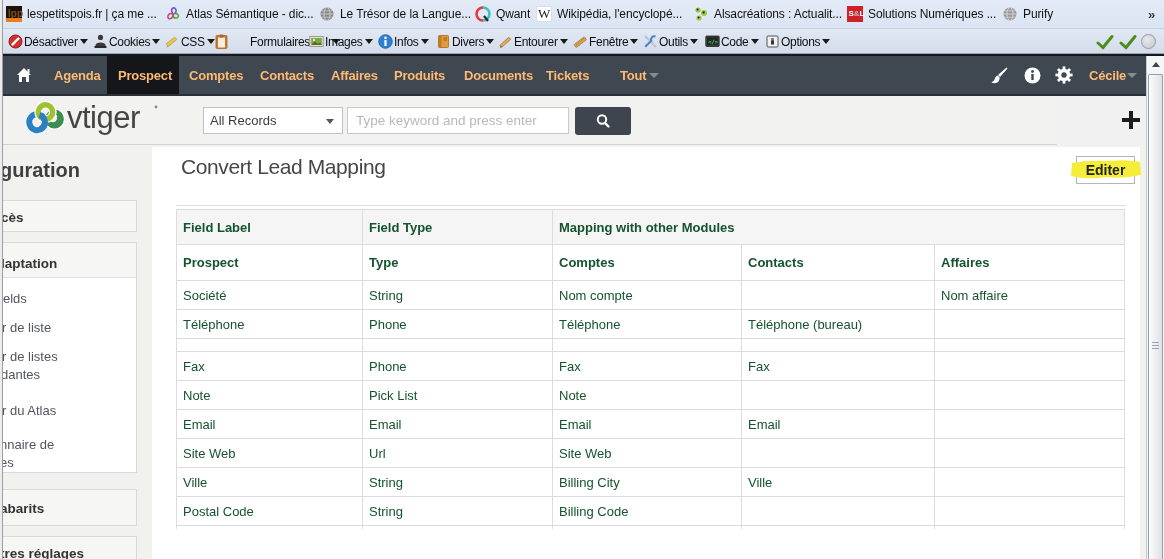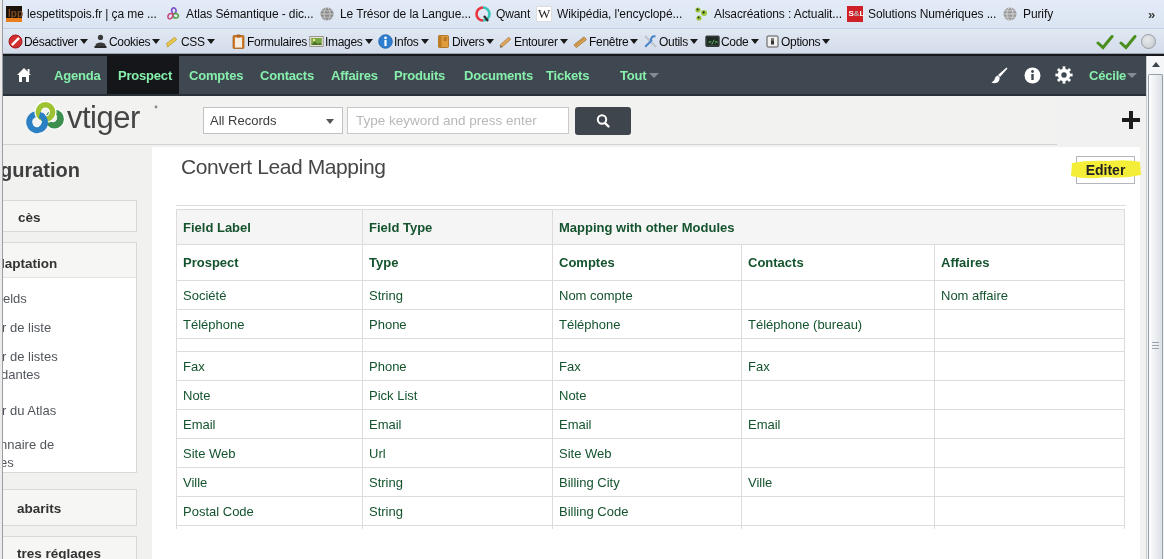--- a/index.html
+++ b/index.html
@@ -12,34 +12,34 @@
   .fav{width:16px;height:16px;margin-right:5px;flex:0 0 16px;position:relative;}
   
   #devbar{left:0;top:28px;width:1164px;height:26px;background:linear-gradient(#e0e8f4,#d4dcea);border-top:1px solid #c6d0e2;border-bottom:1px solid #9aa4b5;box-sizing:border-box;}
   .dv{position:absolute;top:0;height:25px;display:flex;align-items:center;font-size:12px;letter-spacing:-0.3px;color:#0d0d0d;white-space:nowrap;}
   .dvi{width:15px;height:15px;margin-right:1px;flex:0 0 15px;position:relative;}
   .caret{display:inline-block;width:0;height:0;border-left:4px solid transparent;border-right:4px solid transparent;border-top:5px solid #1a1a1a;margin-left:2px;}
   
   #navline{left:0;top:54px;width:1164px;height:2px;background:#16181b;}
   #nav{left:0;top:56px;width:1164px;height:38px;background:#3f4750;}
   #navsub{left:0;top:94px;width:1164px;height:2px;background:#2a3037;}
-  .nv{position:absolute;top:0;height:38px;display:flex;align-items:center;color:#86efac;font-size:13px;font-weight:bold;letter-spacing:-0.2px;white-space:nowrap;}
+  .nv{position:absolute;top:0;height:38px;display:flex;align-items:center;color:#fdba74;font-size:13px;font-weight:bold;letter-spacing:-0.2px;white-space:nowrap;}
   #prospecttab{position:absolute;left:107px;top:0;width:72px;height:40px;background:#141619;}
   
   #vhead{left:0;top:97px;width:1057px;height:47px;background:#f2f2f1;border-bottom:1px solid #d2d2d2;box-sizing:content-box;}
   #allrec{position:absolute;left:203px;top:10px;width:140px;height:27px;background:#fff;border:1px solid #c2c2c2;box-sizing:border-box;display:flex;align-items:center;font-size:13px;color:#3c3c3c;}
   #allrec .tri{position:absolute;right:8px;top:11px;width:0;height:0;border-left:4px solid transparent;border-right:4px solid transparent;border-top:5px solid #555;}
   #searchbox{position:absolute;left:347px;top:10px;width:222px;height:27px;background:#fff;border:1px solid #c9c9c9;box-sizing:border-box;display:flex;align-items:center;font-size:13.5px;color:#b8b8b8;}
   #searchbtn{position:absolute;left:575px;top:10px;width:56px;height:28px;background:#3e454d;border-radius:3px;}
   
   #content{left:0;top:145px;width:1164px;height:414px;background:#f1f1f0;}
   #mainpanel{position:absolute;left:152px;top:2px;width:988px;height:412px;background:#fff;}
   
   .sbpanel{position:absolute;left:0px;width:137px;border:1px solid #d9d9d9;border-left:none;box-sizing:border-box;overflow:hidden;}
-  .sbhead{font-size:13.5px;font-weight:bold;color:#333;padding-left:17px;}
+  .sbhead{font-size:13.5px;font-weight:bold;color:#333;}
   .sbitem{position:absolute;left:0;font-size:13px;color:#51565c;white-space:nowrap;}
   
   #tbl{position:absolute;left:24px;top:62px;width:948px;border-collapse:collapse;table-layout:fixed;font-size:13px;color:#14532d;}
   #tbl td{border:1px solid #dcdcdc;padding:0 0 0 6px;height:28px;background:#fff;overflow:hidden;white-space:nowrap;}
   #tbl tr.h1 td{background:#f5f5f5;font-weight:bold;height:34px;}
   #tbl tr.h2 td{font-weight:bold;height:35px;}
   #tbl tr.gap td{height:12px;}
   #tbl tr.cut td{height:3px;border-bottom:none;}
   
   #sbar{left:1146px;top:56px;width:18px;height:503px;background:#f2f3f4;border-left:1px solid #cccccf;box-sizing:border-box;}
@@ -135,21 +135,21 @@
           </svg></span>
       Cookies<span class="caret"></span>
     </div>
     <div class="dv" style="left:165px;">
       <span class="dvi"><svg width="15" height="15" viewBox="0 0 15 15">
             <rect x="1" y="6.5" width="11" height="3.2" rx="0.5" transform="rotate(-38 6 8)" fill="#e8c84c" stroke="#b89a2e" stroke-width="0.7"></rect>
             <path d="M1.5 13.5 L4 12.7 L2.6 11.2 Z" fill="#caa43a"></path>
           </svg></span>
       CSS<span class="caret"></span>
     </div>
-    <div class="dv" style="left:231px;">
+    <div class="dv" style="left:214px;gap:20px;">
       <span class="dvi"><svg width="15" height="15" viewBox="0 0 15 15">
             <rect x="2" y="1.5" width="11" height="13" rx="1" fill="#d07c28" stroke="#9e5a16" stroke-width="0.7"></rect>
             <rect x="4" y="3.5" width="7" height="10" fill="#f5ede0"></rect>
             <rect x="5.5" y="0.5" width="4" height="3" rx="0.8" fill="#b06420"></rect>
           </svg></span>
       Formulaires<span class="caret"></span>
     </div>
     <div class="dv" style="left:309px;">
       <span class="dvi"><svg width="15" height="15" viewBox="0 0 15 15">
             <rect x="0.8" y="2.5" width="13.4" height="10" fill="#e8e4da" stroke="#8a8578" stroke-width="0.8"></rect>

